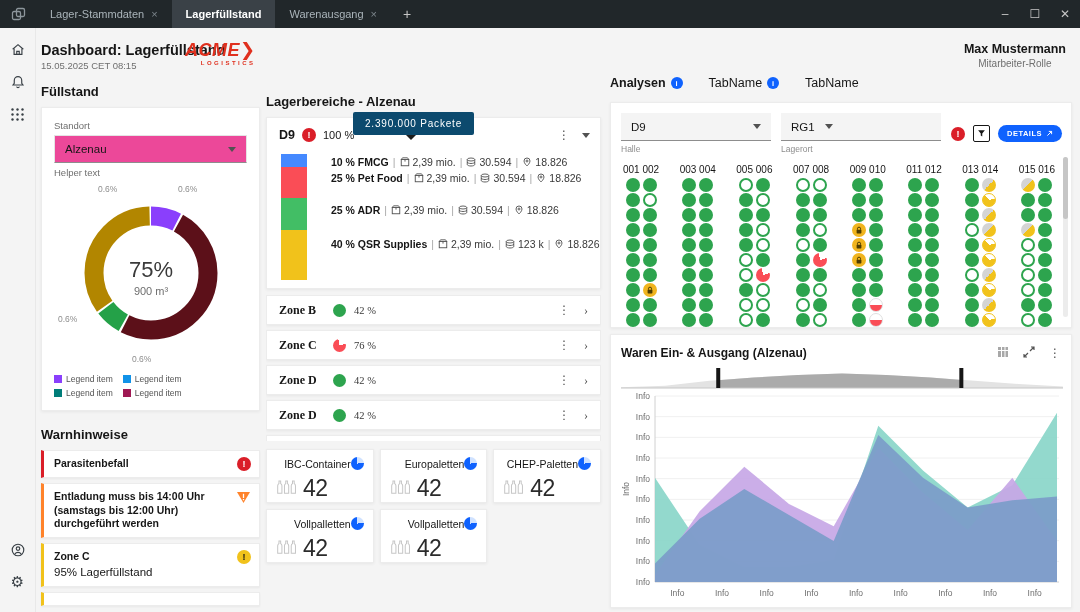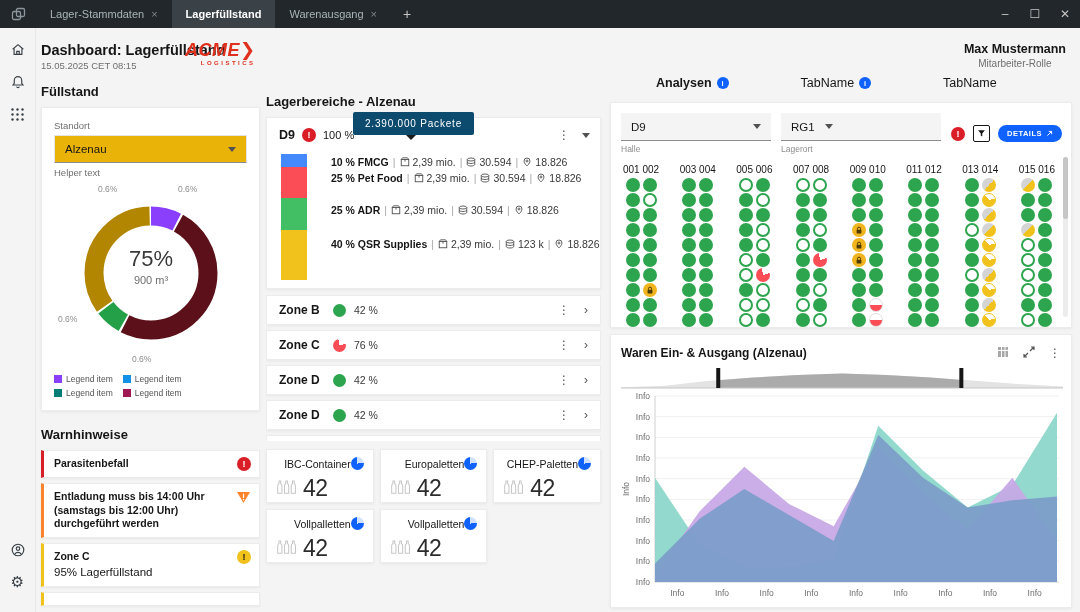--- a/index.html
+++ b/index.html
@@ -27,25 +27,25 @@
   .userblock{position:absolute;right:14px;top:42px;text-align:right;}
   .userblock .uname{font-size:12.5px;font-weight:bold;}
   .userblock .urole{font-size:10px;color:#6f6f6f;margin-top:2px;text-align:center;}
   
   .h-sec{font-size:13px;font-weight:bold;}
   .card{background:#fff;border:1px solid #ececec;box-shadow:0 1px 3px rgba(0,0,0,.06);box-sizing:border-box;}
   
   .col1{position:absolute;left:41px;top:84px;width:219px;}
   .fs-card{margin-top:8px;padding:12px;position:relative;}
   .lbl-s{font-size:9.5px;color:#6f6f6f;}
-  .select{margin-top:4px;height:26px;background:#eab308;border:1px solid #e4e4e4;border-bottom:1px solid #8d8d8d;display:flex;align-items:center;padding:0 10px;font-size:11.5px;justify-content:space-between;}
+  .select{margin-top:4px;height:26px;background:#ec4899;border:1px solid #e4e4e4;border-bottom:1px solid #8d8d8d;display:flex;align-items:center;padding:0 10px;font-size:11.5px;justify-content:space-between;}
   .chev{width:0;height:0;border-left:4px solid transparent;border-right:4px solid transparent;border-top:5px solid #525252;}
   .donut-wrap{position:relative;width:195px;height:186px;margin-top:4px;}
   .donut-svg{position:absolute;left:22px;top:16px;}
-  .donut-center{position:absolute;left:22px;top:9px;width:150px;height:150px;display:flex;flex-direction:column;align-items:center;justify-content:center;}
+  .donut-center{position:absolute;left:22px;top:20px;width:150px;height:150px;display:flex;flex-direction:column;align-items:center;justify-content:center;}
   .donut-center .dv{font-size:22px;color:#3a3a3a;}
   .donut-center .ds{font-size:11px;color:#6f6f6f;margin-top:2px;}
   .slice-lbl{position:absolute;font-size:8.5px;color:#8d8d8d;}
   .legend{display:flex;flex-wrap:wrap;gap:4px 10px;margin-top:6px;}
   .leg-item{display:flex;align-items:center;gap:4px;font-size:8.5px;color:#525252;}
   .leg-sw{width:8px;height:8px;}
   .warn-h{margin-top:16px;}
   .alerts{margin-top:8px;display:flex;flex-direction:column;gap:5px;}
   .alert{background:#fff;border:1px solid #ececec;border-left-width:3px;border-left-style:solid;box-shadow:0 1px 2px rgba(0,0,0,.05);padding:6px 8px 6px 10px;display:flex;align-items:flex-start;gap:6px;}
   .alert .atxt{flex:1;min-width:0;}
@@ -60,37 +60,37 @@
   .d9-right{position:absolute;right:10px;top:10px;display:flex;gap:12px;color:#525252;align-items:center;}
   .kebab{font-size:12px;color:#525252;letter-spacing:0;}
   .tooltip{position:absolute;left:86px;top:-6px;background:#0c4a6e;color:#fff;font-size:10px;letter-spacing:.8px;padding:6px 12px;border-radius:2px;z-index:5;white-space:nowrap;}
   .tooltip:after{content:"";position:absolute;left:44%;bottom:-5px;border-left:5px solid transparent;border-right:5px solid transparent;border-top:5px solid #1d1d1d;}
   .d9-bar{position:absolute;left:14px;top:36px;width:26px;height:126px;display:flex;flex-direction:column;}
   .d9-row{position:absolute;left:64px;white-space:nowrap;font-size:10.5px;color:#393939;}
   .d9-row b{color:#161616;}
   .d9-sep{color:#a8a8a8;margin:0 4px;}
   .d9-ic{display:inline-block;vertical-align:-1px;margin-right:3px;color:#525252;}
   .zones{margin-top:6px;height:146px;overflow:hidden;display:flex;flex-direction:column;gap:5px;}
-  .zone{flex:none;height:30px;display:flex;align-items:center;gap:8px;padding:0 12px;}
+  .zone{flex:none;height:30px;display:flex;align-items:center;gap:8px;padding:0 12px;font-family:Liberation Serif, serif;}
   .zone .zn{font-size:12px;font-weight:bold;width:46px;}
   .zdot{width:13px;height:13px;border-radius:50%;}
   .zone .zv{font-size:10.5px;color:#393939;}
   .zone .zr{margin-left:auto;display:flex;gap:14px;align-items:center;color:#525252;}
   .zchev{font-size:12px;color:#525252;}
   .tools-h{margin-top:14px;}
   .tools{margin-top:8px;display:grid;grid-template-columns:1fr 1fr 1fr;gap:6px;}
   .tool{padding:7px 9px;height:54px;box-sizing:border-box;position:relative;}
   .tool .tl{font-size:10.5px;color:#161616;display:flex;justify-content:flex-end;align-items:center;}
   .pie-ic{width:13px;height:13px;border-radius:50%;background:conic-gradient(#d0e2ff 0 25%,#0f62fe 25%);flex:none;}
   .tool .tv{display:flex;align-items:center;gap:5px;margin-top:5px;}
   .tool .num{font-size:23px;font-weight:400;color:#2b2b2b;letter-spacing:-.5px;}
   
   .col3{position:absolute;left:610px;top:76px;width:462px;}
   .an-tabs{display:flex;gap:26px;height:22px;align-items:flex-start;}
-  .an-tab{display:flex;align-items:center;gap:5px;font-size:12.5px;color:#161616;padding-bottom:12px;margin-left:46px;}
+  .an-tab{display:flex;align-items:center;gap:5px;font-size:12.5px;color:#161616;padding-bottom:12px;}
   .an-tab.active{font-weight:bold;border-bottom:2.5px solid #0f62fe;}
   .an-tab .bdg{width:12px;height:12px;border-radius:50%;background:#0f62fe;color:#fff;font-size:7.5px;display:flex;align-items:center;justify-content:center;font-weight:bold;}
   .an-card{margin-top:4px;height:226px;padding:10px;position:relative;}
   .filters{display:flex;gap:10px;}
   .f-sel{background:#f4f4f4;border-bottom:1px solid #8d8d8d;height:28px;display:flex;align-items:center;padding:0 10px;font-size:11.5px;box-sizing:border-box;}
   .f-sel.w1{width:150px;justify-content:space-between;}
   .f-sel.w2{width:160px;gap:10px;}
   .f-help{font-size:8.5px;color:#8d8d8d;margin-top:3px;}
   .f-actions{margin-left:auto;display:flex;align-items:center;gap:8px;}
   .filter-box{width:15px;height:15px;border:1.4px solid #161616;border-radius:2px;display:flex;align-items:center;justify-content:center;}

